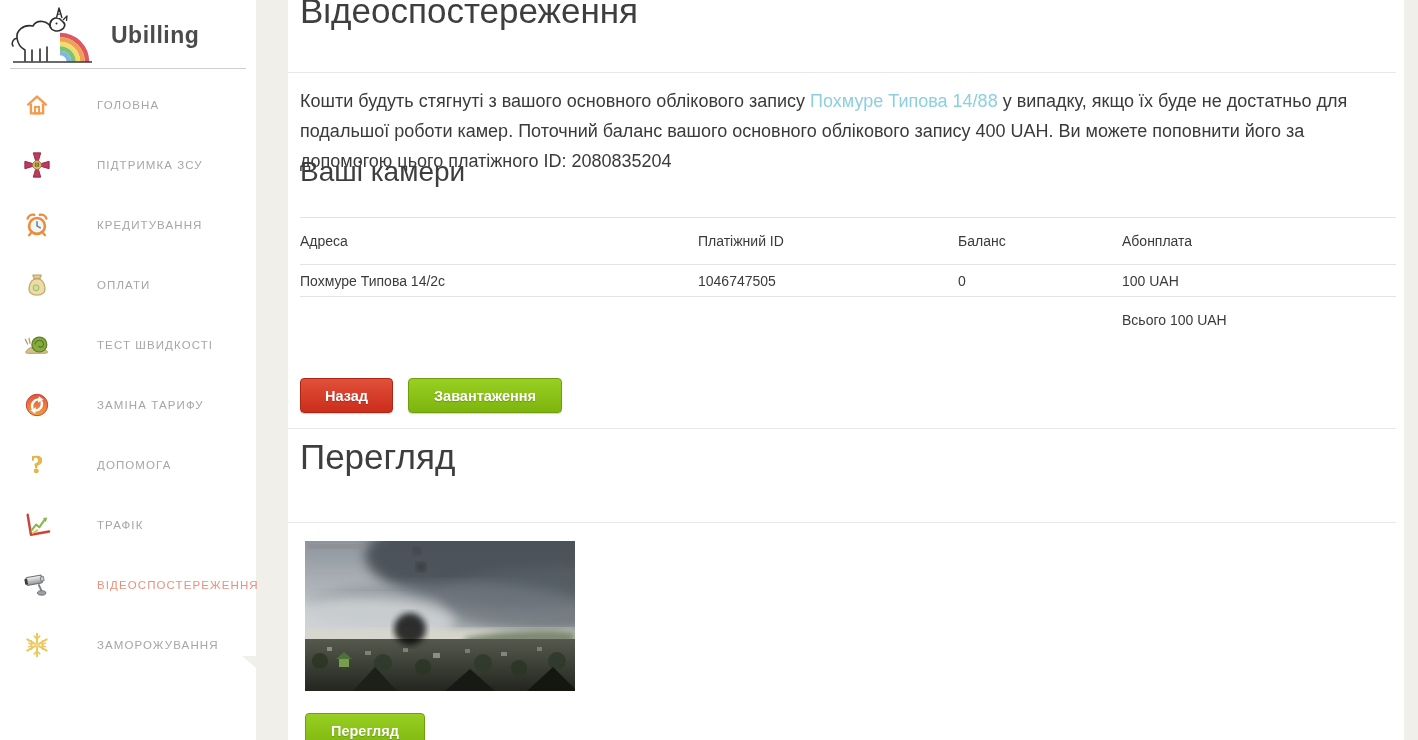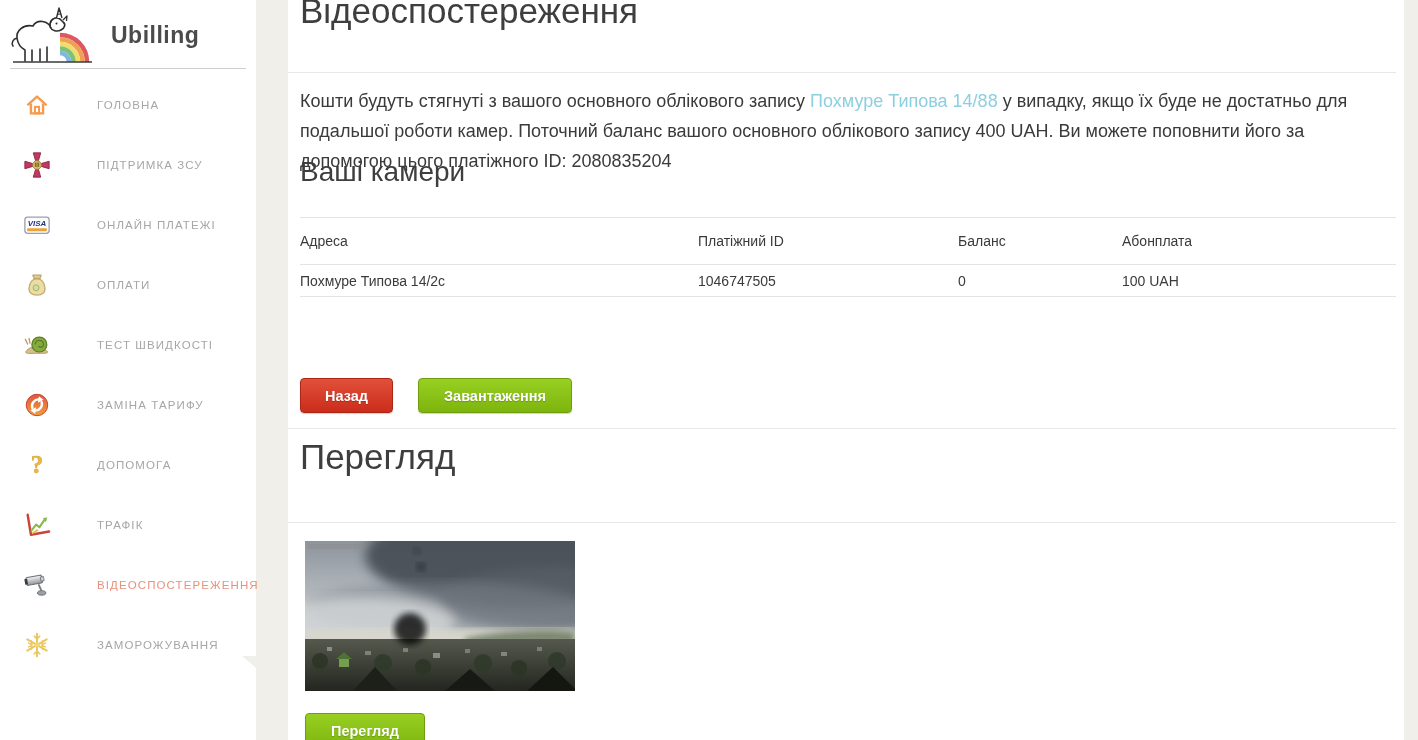--- a/index.html
+++ b/index.html
@@ -40,21 +40,21 @@
   .notice a { color:#8ccfdf; text-decoration:none; cursor:pointer; }
 
   table.cams { position:absolute; top:217px; left:12px; width:1096px; border-collapse:collapse;
                font-size:14px; color:#3a3a3a; border-top:1px solid #e3e3e3; }
   table.cams th, table.cams td { text-align:left; font-weight:normal; padding:0; }
   table.cams thead tr { height:47px; border-bottom:1px solid #e3e3e3; }
   table.cams tbody tr.data-row { height:32px; border-bottom:1px solid #e3e3e3; }
   table.cams tbody tr.total-row { height:46px; }
   .col1{width:398px;} .col2{width:260px;} .col3{width:164px;} .col4{width:auto;}
 
-  .btn-row { position:absolute; top:378px; left:12px; display:flex; gap:25px; }
+  .btn-row { position:absolute; top:378px; left:12px; display:flex; gap:15px; }
   .btn { display:inline-flex; align-items:center; justify-content:center; height:35px;
          border-radius:4px; color:#fff; font-size:14.5px; font-weight:bold; cursor:pointer;
          box-shadow:0 1px 1px rgba(0,0,0,.18); text-shadow:0 1px 1px rgba(0,0,0,.2); }
   .btn-red   { background:linear-gradient(#e1503a,#cb2d1b); border:1px solid #ad2513; width:93px; }
   .btn-green { background:linear-gradient(#98cf22,#7db50e); border:1px solid #6f9f0c; width:154px; }
   .btn-view  { background:linear-gradient(#98cf22,#7db50e); border:1px solid #6f9f0c; width:120px;
                position:absolute; top:713px; left:17px; height:36px; }
 
   .cam-thumb { position:absolute; top:541px; left:17px; width:270px; height:150px; cursor:pointer; }
   .cam-thumb svg { display:block; }
@@ -109,27 +109,29 @@
               <polygon points="28,11 28,19 19.5,16.5 19.5,13.5"></polygon>
             </g>
             <circle cx="15" cy="15" r="4.6" fill="#e7c76c" stroke="#9c813c" stroke-width="1"></circle>
             <path d="M13.2 12.5 V17 M15 12 V17.5 M16.8 12.5 V17" stroke="#5d4c1e" stroke-width="1"></path>
           </svg>
         </span>
         <span class="mi-label">ПІДТРИМКА ЗСУ</span>
       </div>
       <div class="menu-item">
         <span class="mi-icon">
-          <svg width="30" height="28" viewBox="0 0 30 30">
-            <rect x="2" y="6.5" width="26" height="17.5" rx="3" fill="#fdfdfd" stroke="#9aa0ad" stroke-width="1.4"></rect>
-            <rect x="4.5" y="18.5" width="21" height="3.2" fill="#e8a33d"></rect>
-            <text x="15" y="16.5" text-anchor="middle" font-family="Liberation Sans, sans-serif" font-size="8.5" font-weight="bold" font-style="italic" fill="#26357f">VISA</text>
-          </svg>
-        </span>
-        <span class="mi-label">ОНЛАЙН ПЛАТЕЖІ</span>
+          <svg width="28" height="28" viewBox="0 0 30 30">
+            <path d="M5 8 A6 5 0 0 1 12 4" fill="none" stroke="#ee8b3e" stroke-width="2.6" stroke-linecap="round"></path>
+            <path d="M25 8 A6 5 0 0 0 18 4" fill="none" stroke="#ee8b3e" stroke-width="2.6" stroke-linecap="round"></path>
+            <circle cx="15" cy="16" r="8.5" fill="#eef7f5" stroke="#ee8b3e" stroke-width="2.8"></circle>
+            <path d="M15 11.5 V16 L18.5 18" fill="none" stroke="#6b7d85" stroke-width="1.6" stroke-linecap="round"></path>
+            <path d="M8.5 23.5 L6.5 26 M21.5 23.5 L23.5 26" stroke="#ee8b3e" stroke-width="2.4" stroke-linecap="round"></path>
+          </svg>
+        </span>
+        <span class="mi-label">КРЕДИТУВАННЯ</span>
       </div>
       <div class="menu-item">
         <span class="mi-icon">
           <svg width="28" height="28" viewBox="0 0 30 30">
             <path d="M12 8 L10.5 4.5 H19.5 L18 8" fill="#e3cf93" stroke="#bfa567" stroke-width="1.3" stroke-linejoin="round"></path>
             <path d="M15 8 C10.5 8 7 12.5 6.5 18 C6 23.5 9.5 25.8 15 25.8 C20.5 25.8 24 23.5 23.5 18 C23 12.5 19.5 8 15 8 Z" fill="#ecdca7" stroke="#c5ad6e" stroke-width="1.4"></path>
             <path d="M11.5 8.2 H18.5" stroke="#bfa567" stroke-width="1.6"></path>
             <circle cx="14" cy="18" r="3.2" fill="#cfe09b" stroke="#9fb167" stroke-width="1"></circle>
           </svg>
         </span>
@@ -243,20 +245,26 @@
             <th class="col3">Баланс</th>
             <th class="col4">Абонплата</th>
           </tr>
         </thead>
       <tbody>
           <tr class="data-row">
             <td class="col1">Похмуре Типова 14/2с</td>
             <td class="col2">1046747505</td>
             <td class="col3">0</td>
             <td class="col4">100 UAH</td>
+          </tr>
+          <tr class="total-row">
+            <td class="col1"></td>
+            <td class="col2"></td>
+            <td class="col3"></td>
+            <td class="col4">Всього 100 UAH</td>
           </tr>
         </tbody>
     </table>
 
     <div class="btn-row">
       <div class="btn btn-red">Назад</div>
       <div class="btn btn-green">Завантаження</div>
     </div>
 
     <div class="divider" style="top:428px;"></div>

